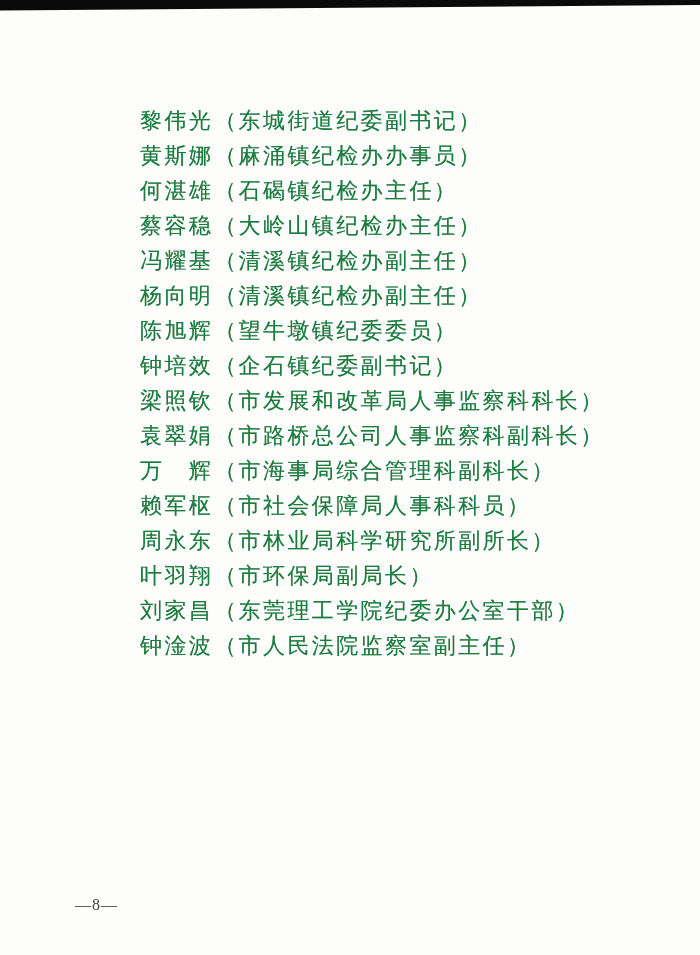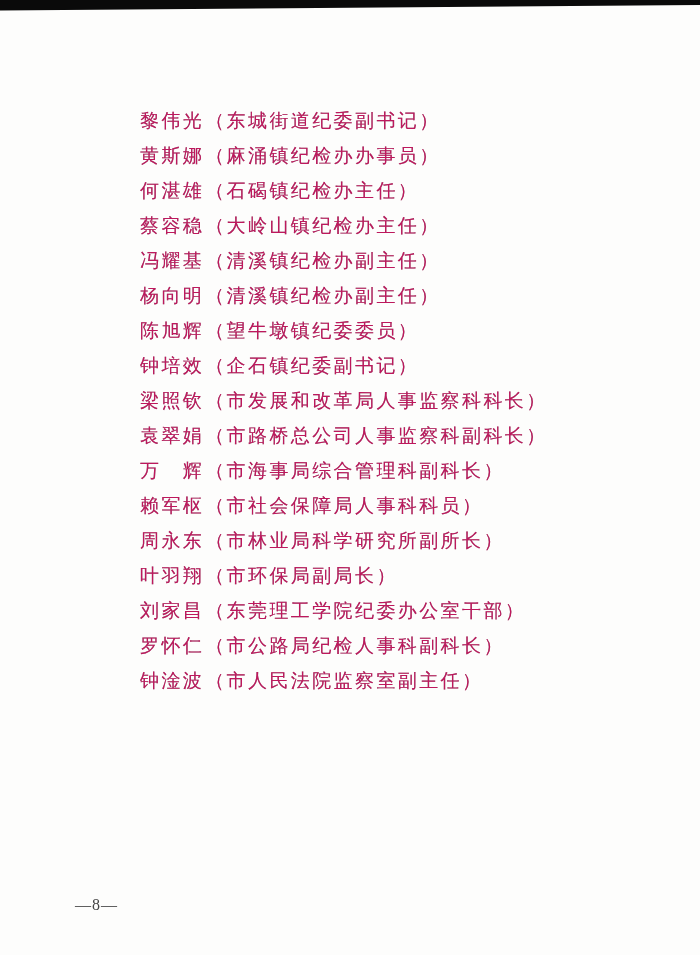--- a/index.html
+++ b/index.html
@@ -24,23 +24,23 @@
     clip-path: polygon(0 0, 100% 0, 100% 42%, 0 88%);
   }
   .entries {
     position: absolute;
     left: 140px;
     top: 103px;
   }
   .entry {
     height: 35px;
     line-height: 35px;
-    font-size: 19px;
+    font-size: 22px;
     letter-spacing: 2.4px;
-    color: #be185d;
+    color: #15803d;
     white-space: nowrap;
     text-shadow: 0 0 0.4px rgba(60,60,60,0.5);
   }
   .entry .person-name {
     margin-right: 1px;
   }
   .page-number {
     position: absolute;
     left: 75px;
     top: 896px;
@@ -63,17 +63,16 @@
   <div class="entry"><span class="person-name">杨向明</span><span>（清溪镇纪检办副主任）</span></div>
   <div class="entry"><span class="person-name">陈旭辉</span><span>（望牛墩镇纪委委员）</span></div>
   <div class="entry"><span class="person-name">钟培效</span><span>（企石镇纪委副书记）</span></div>
   <div class="entry"><span class="person-name">梁照钦</span><span>（市发展和改革局人事监察科科长）</span></div>
   <div class="entry"><span class="person-name">袁翠娟</span><span>（市路桥总公司人事监察科副科长）</span></div>
   <div class="entry"><span class="person-name">万　辉</span><span>（市海事局综合管理科副科长）</span></div>
   <div class="entry"><span class="person-name">赖军枢</span><span>（市社会保障局人事科科员）</span></div>
   <div class="entry"><span class="person-name">周永东</span><span>（市林业局科学研究所副所长）</span></div>
   <div class="entry"><span class="person-name">叶羽翔</span><span>（市环保局副局长）</span></div>
   <div class="entry"><span class="person-name">刘家昌</span><span>（东莞理工学院纪委办公室干部）</span></div>
-  <div class="entry"><span class="person-name">罗怀仁</span><span>（市公路局纪检人事科副科长）</span></div>
   <div class="entry"><span class="person-name">钟淦波</span><span>（市人民法院监察室副主任）</span></div>
 </div>
 
 <div class="page-number">—8—</div>
 
 </body></html>

